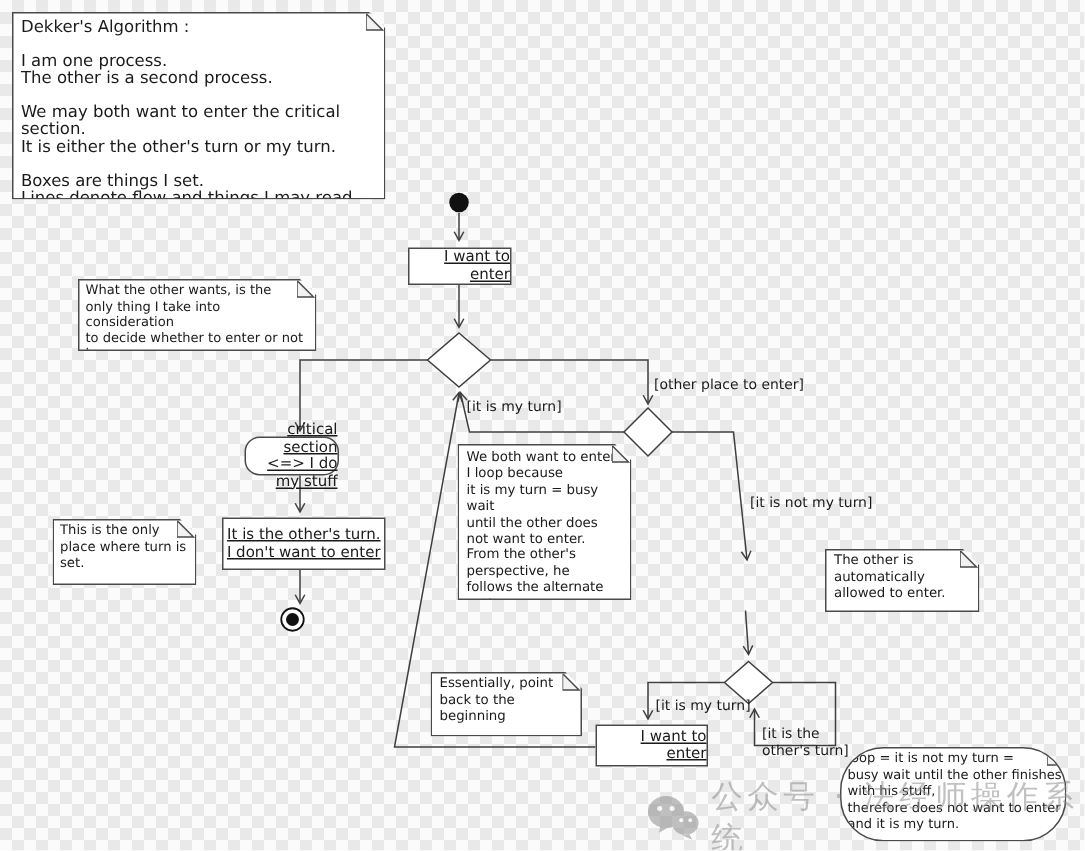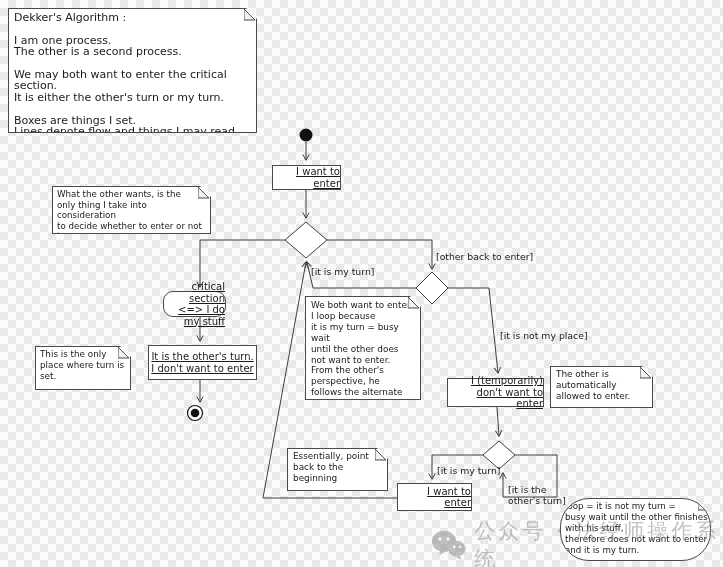--- a/index.html
+++ b/index.html
@@ -173,28 +173,26 @@
   </div>
 
   <div class="action" style="left:272px;top:165px;width:69px;height:25px;">I want to enter</div>
 
   <div class="action rounded" style="left:163px;top:291px;width:63px;height:26px;">critical section
 &lt;=&gt; I do my stuff</div>
 
   <div class="action" style="left:148px;top:345px;width:109px;height:35px;">It is the other's turn.
 I don't want to enter</div>
 
-  <div class="action" style="left:447px;top:378px;width:97px;height:29px;">I  (temporarily)
-don't want to enter</div>
 
   <div class="action" style="left:397px;top:483px;width:75px;height:28px;">I want to enter</div>
 
   <div class="guard" style="left:311px;top:266px;">[it is my turn]</div>
-  <div class="guard" style="left:436px;top:251px;">[other back to enter]</div>
-  <div class="guard" style="left:500px;top:330px;">[it is not my place]</div>
+  <div class="guard" style="left:436px;top:251px;">[other place to enter]</div>
+  <div class="guard" style="left:500px;top:330px;">[it is not my turn]</div>
   <div class="guard" style="left:437px;top:465px;">[it is my turn]</div>
   <div class="guard" style="left:508px;top:484px;">[it is the
 other's turn]</div>
 
   <div class="watermark">
     <svg width="38" height="34" viewBox="0 0 38 34">
       <ellipse cx="14" cy="13" rx="13" ry="11.5" fill="#8f8f8f"></ellipse>
       <circle cx="9.5" cy="10.5" r="1.8" fill="#fbfbfb"></circle>
       <circle cx="18.5" cy="10.5" r="1.8" fill="#fbfbfb"></circle>
       <path d="M10,23 L9,28 L15,24.5 Z" fill="#8f8f8f"></path>

